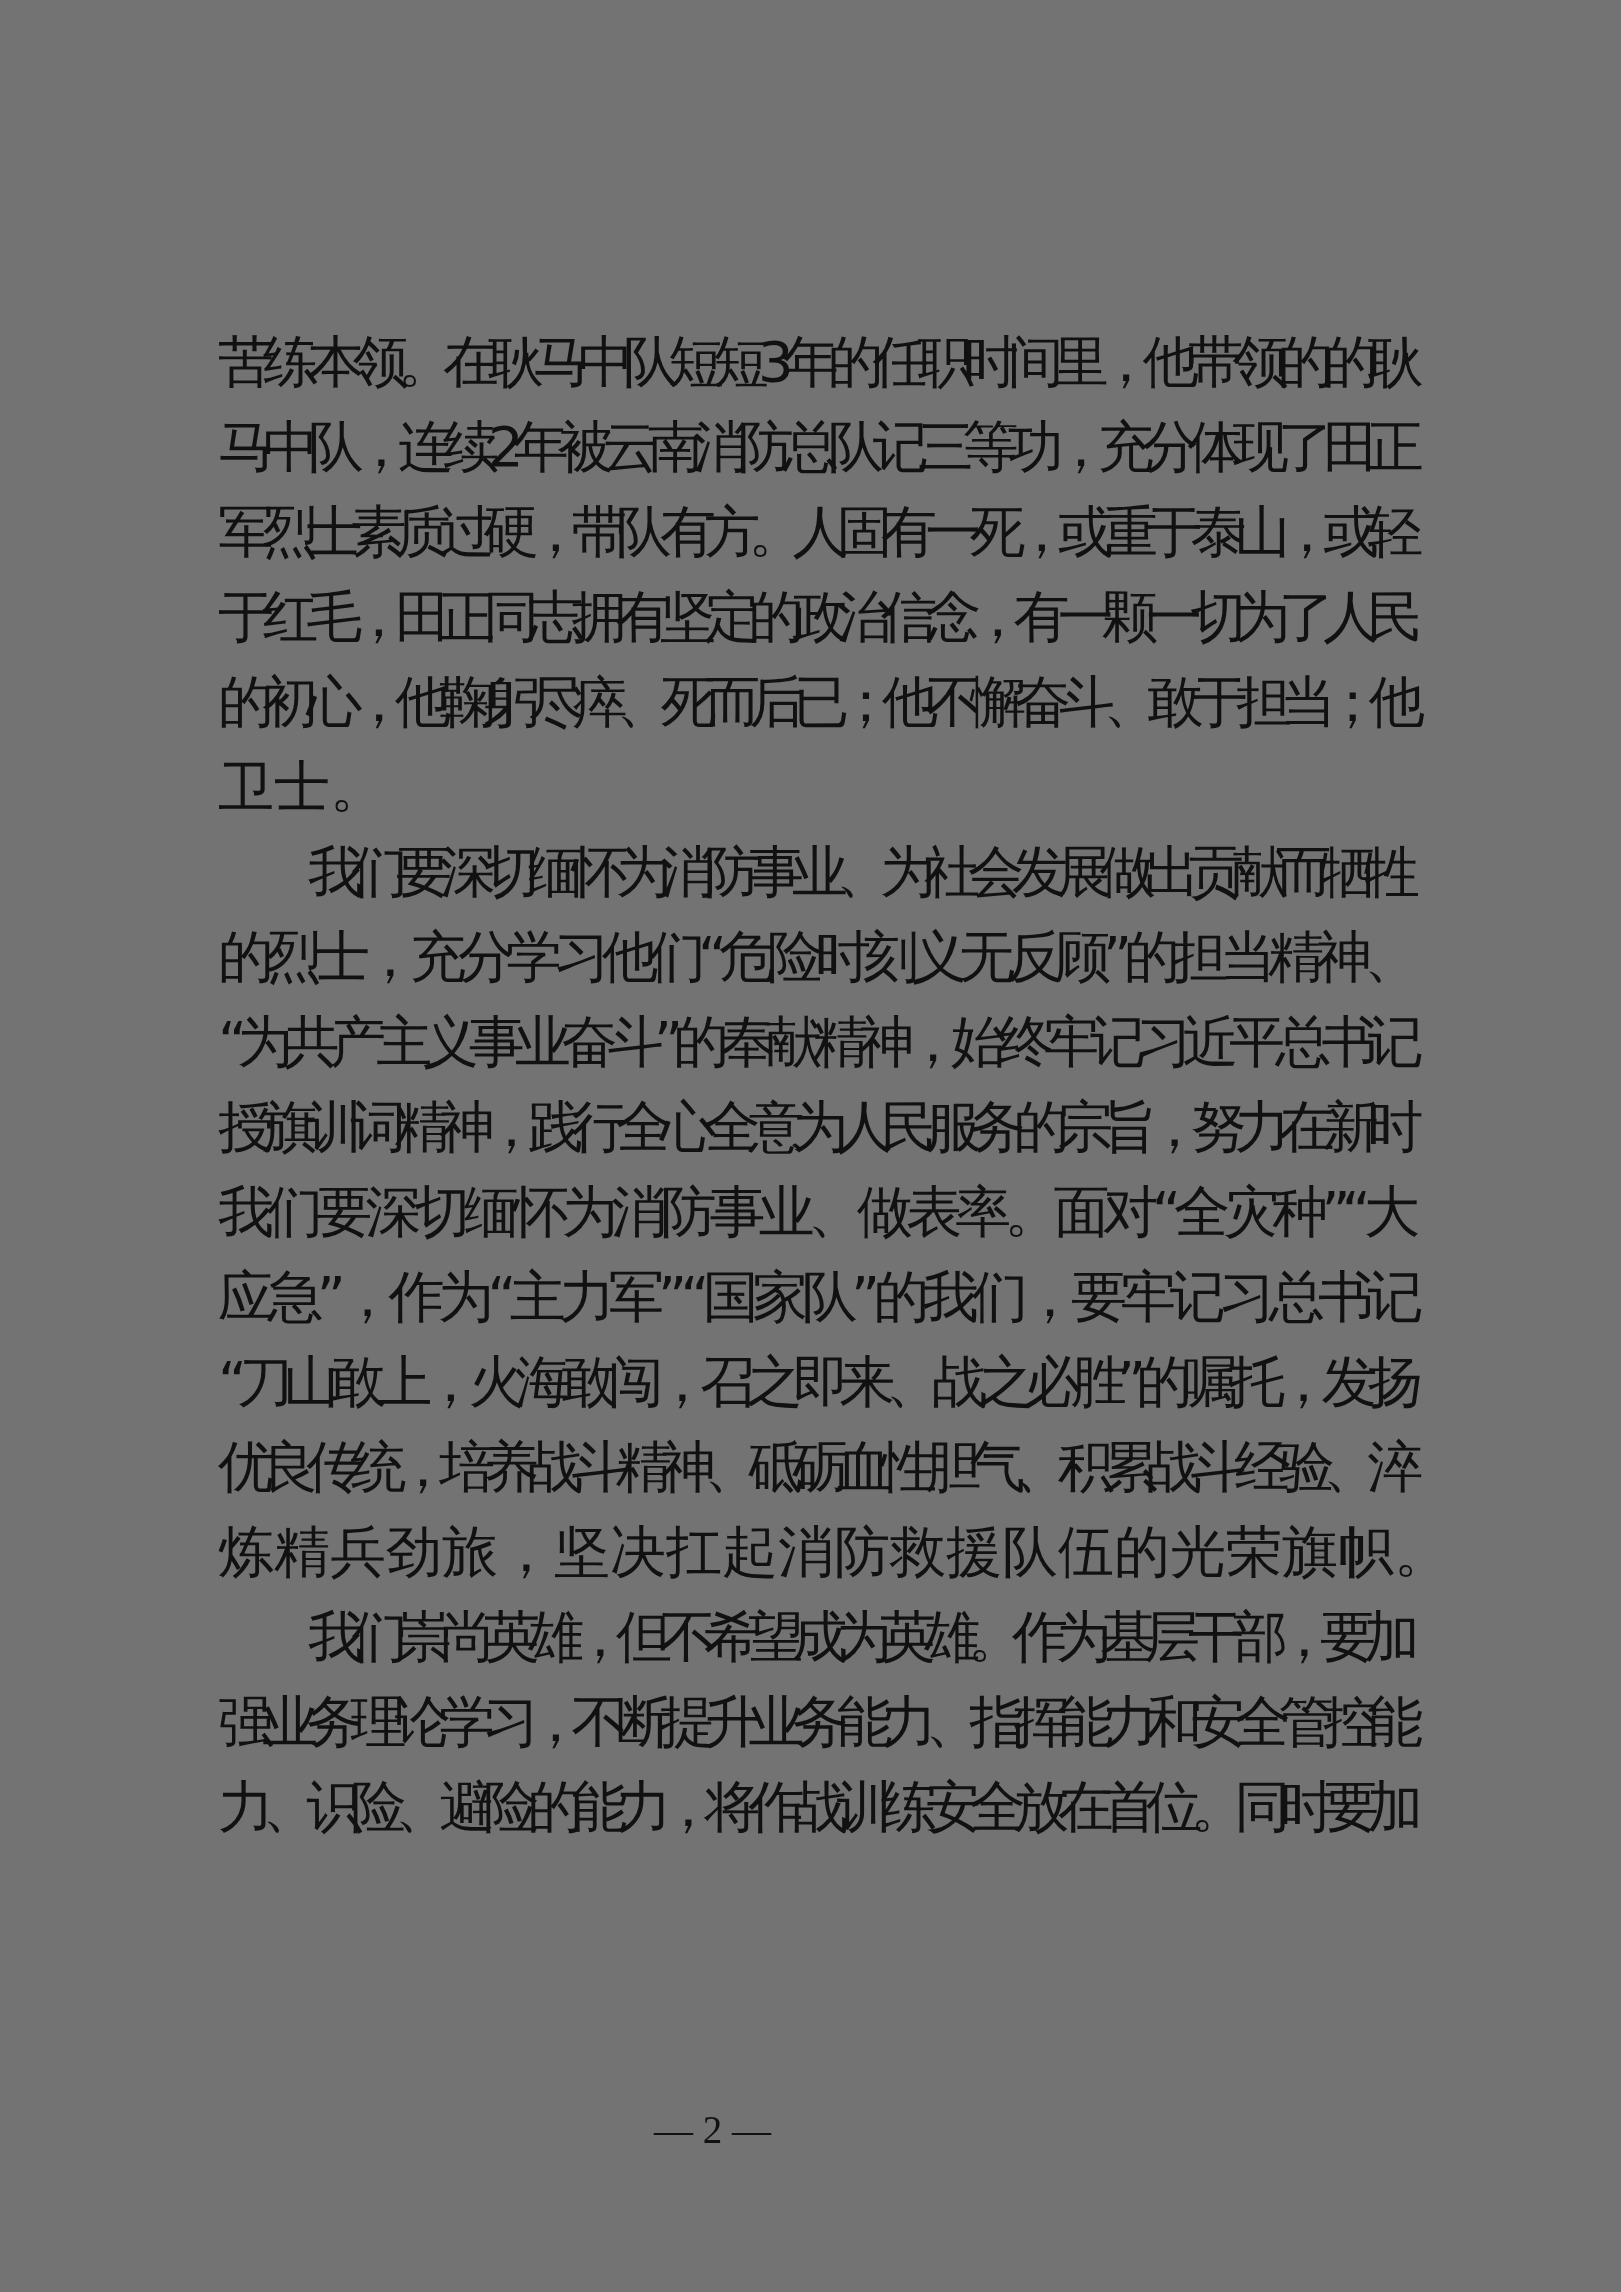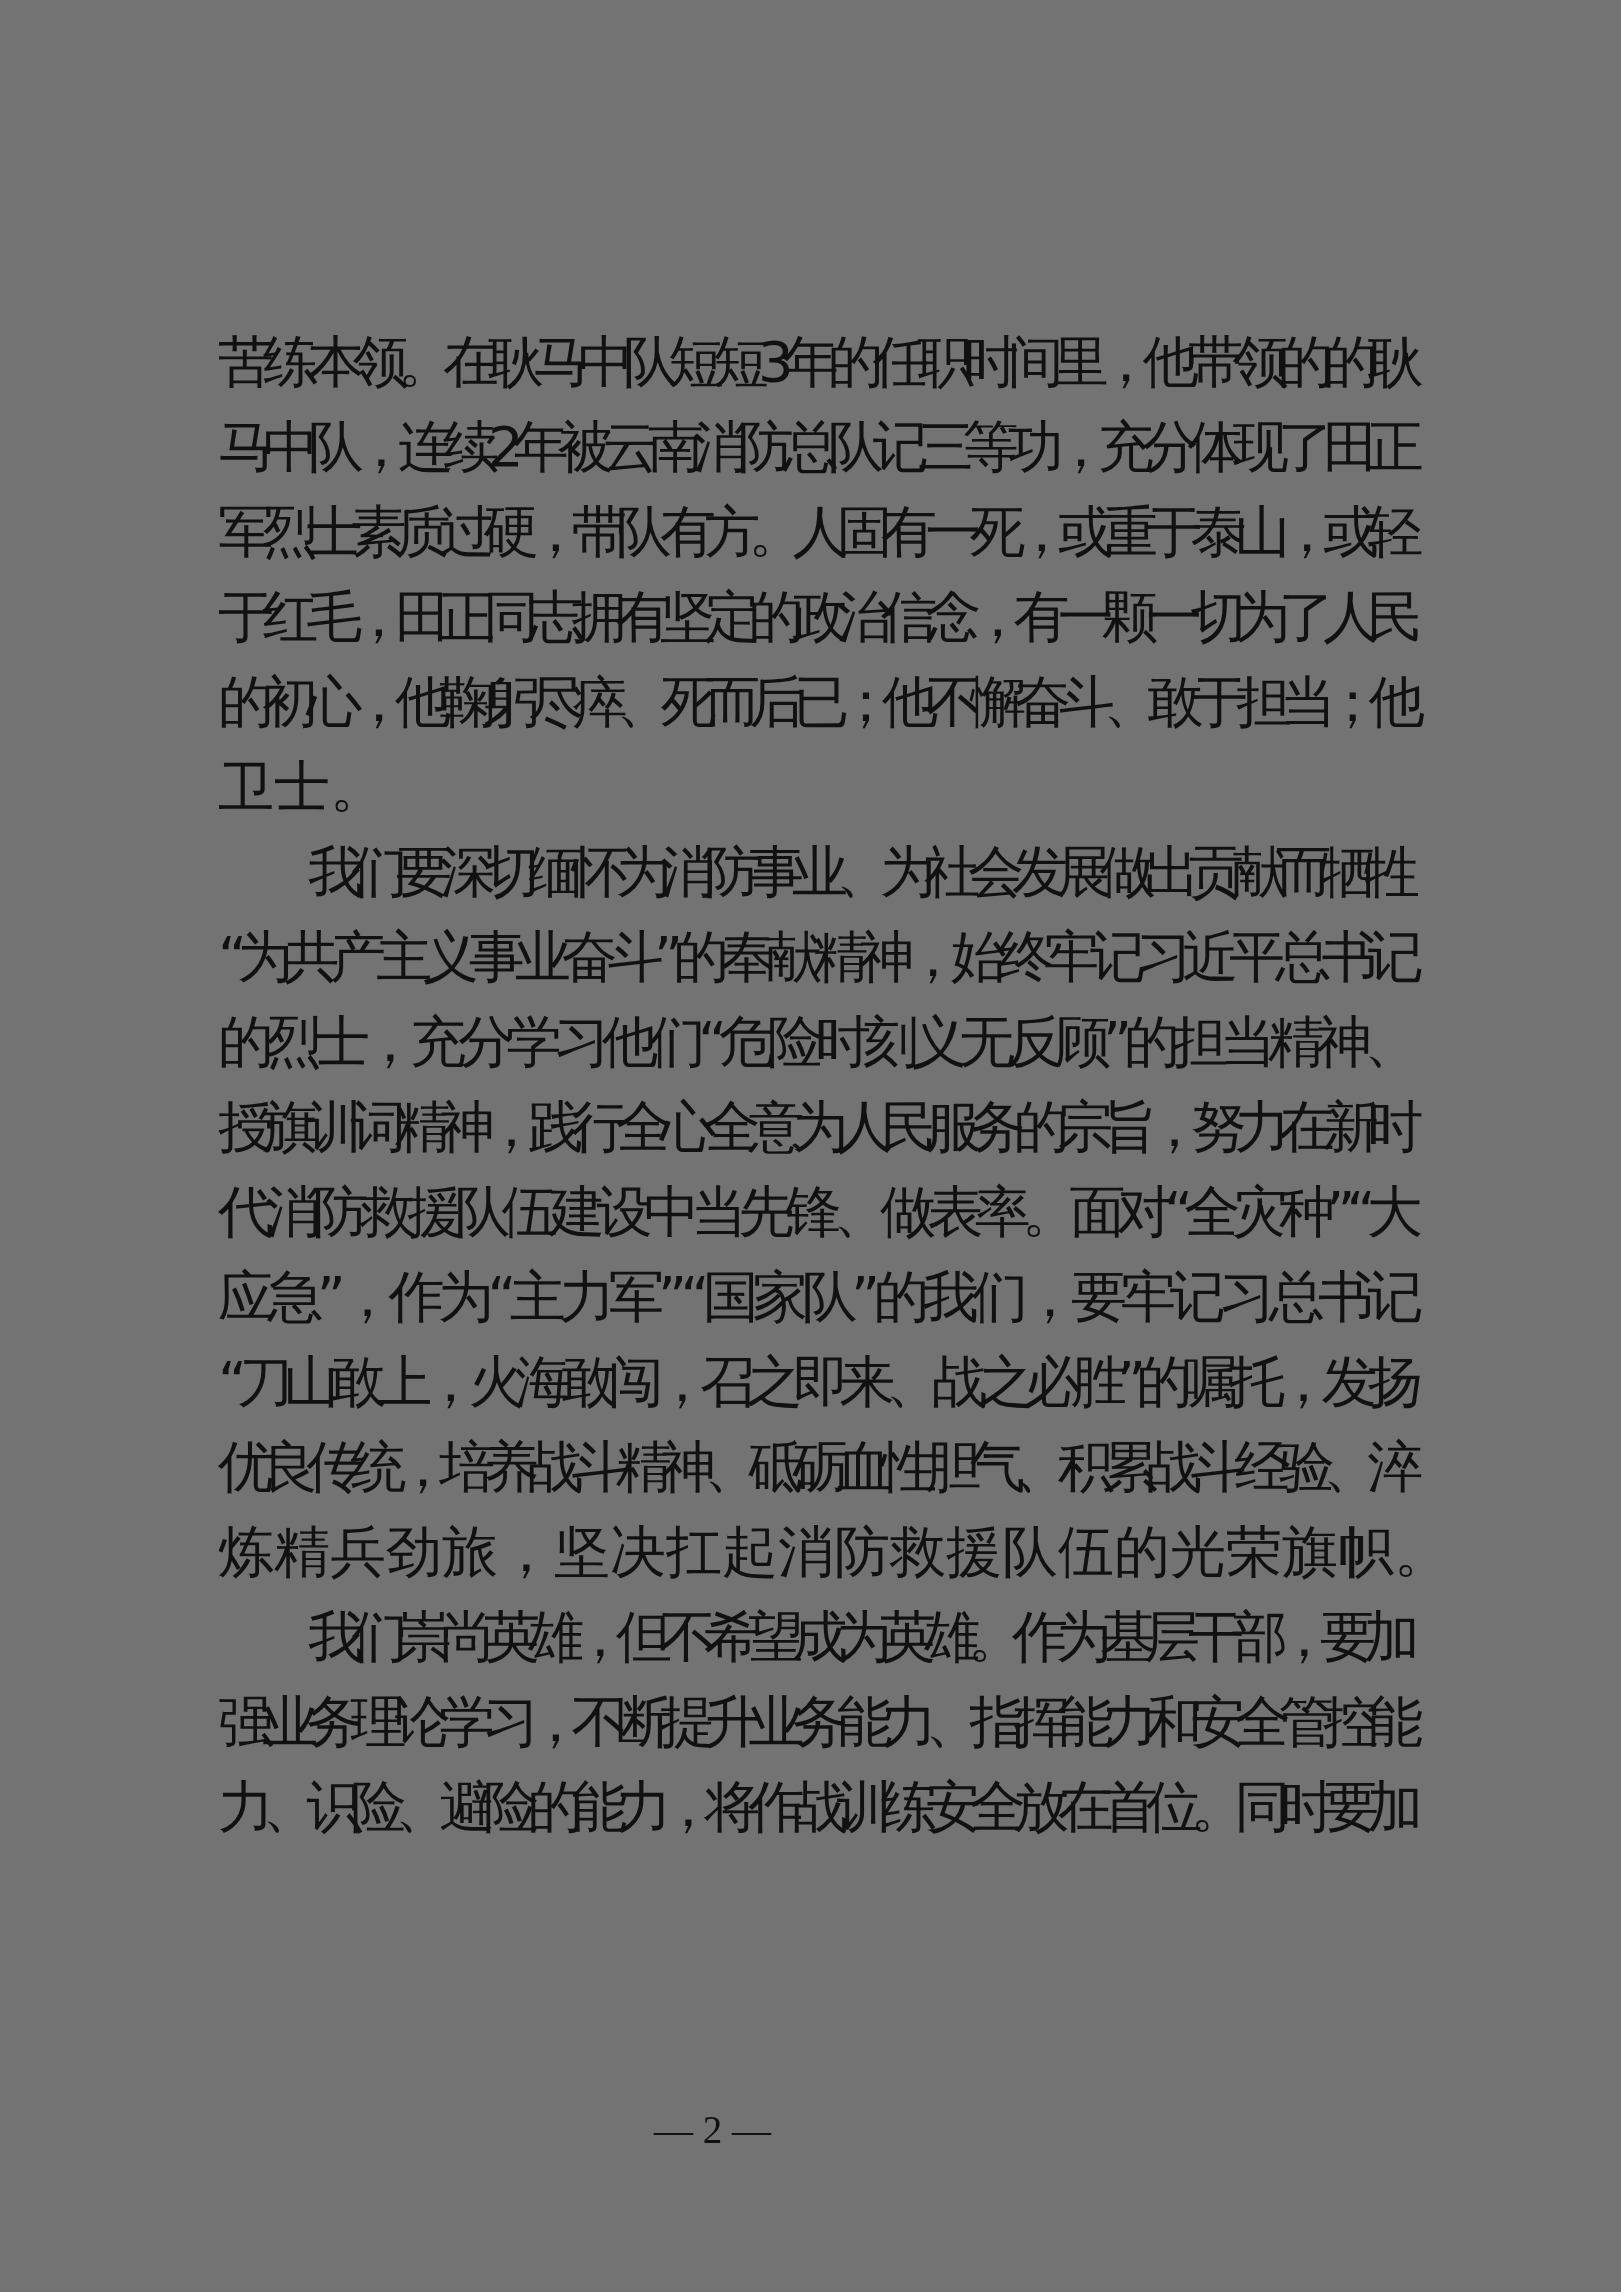--- a/index.html
+++ b/index.html
@@ -60,24 +60,24 @@
 
 <div class="page">
   <div class="body-text">
     <div class="line"><span style="white-space: nowrap; letter-spacing: -11px; margin-right: 11px;">苦练本领。在耿马中队短短3年的任职时间里，他带领的的耿</span></div>
     <div class="line"><span style="white-space: nowrap; letter-spacing: -11px; margin-right: 11px;">马中队，连续2年被云南消防总队记三等功，充分体现了田正</span></div>
     <div class="line"><span style="white-space: nowrap; letter-spacing: -11.8px; margin-right: 11.8px;">军烈士素质过硬，带队有方。人固有一死，或重于泰山，或轻</span></div>
     <div class="line"><span style="white-space: nowrap; letter-spacing: -11.8px; margin-right: 11.8px;">于红毛，田正同志拥有坚定的政治信念，有一颗一切为了人民</span></div>
     <div class="line"><span style="white-space: nowrap; letter-spacing: -11.8px; margin-right: 7px;">的初心，他鞠躬尽瘁、死而后已；他不懈奋斗、敢于担当；他</span></div>
     <div class="line last">卫士。</div>
     <div class="line indent"><span style="white-space: nowrap; letter-spacing: -12px; margin-right: 27px;">我们要深切缅怀为消防事业、为社会发展做出贡献而牺牲</span></div>
+    <div class="line"><span style="white-space: nowrap; letter-spacing: -8px; margin-right: 8px;">的烈士，充分学习他们“危险时刻义无反顾”的担当精神、</span></div>
     <div class="line"><span style="white-space: nowrap; letter-spacing: -9.7px; margin-right: 9.7px;">“为共产主义事业奋斗”的奉献精神，始终牢记习近平总书记</span></div>
-    <div class="line"><span style="white-space: nowrap; letter-spacing: -8px; margin-right: 8px;">的烈士，充分学习他们“危险时刻义无反顾”的担当精神、</span></div>
     <div class="line"><span style="white-space: nowrap; letter-spacing: -11.8px; margin-right: 11.8px;">授旗训词精神，践行全心全意为人民服务的宗旨，努力在新时</span></div>
-    <div class="line"><span style="white-space: nowrap; letter-spacing: -8.7px; margin-right: 8.7px;">代消防救援队伍建设中当先锋、做表率。面对“全灾种”“大</span></div>
+    <div class="line"><span style="white-space: nowrap; letter-spacing: -8.7px; margin-right: 8.7px;">我们要深切缅怀为消防事业、做表率。面对“全灾种”“大</span></div>
     <div class="line"><span style="white-space: nowrap; letter-spacing: -6.6px; margin-right: 6.6px;">应急”，作为“主力军”“国家队”的我们，要牢记习总书记</span></div>
     <div class="line"><span style="white-space: nowrap; letter-spacing: -9.7px; margin-right: 9.7px;">“刀山敢上，火海敢闯，召之即来、战之必胜”的嘱托，发扬</span></div>
     <div class="line"><span style="white-space: nowrap; letter-spacing: -11.8px; margin-right: 11.8px;">优良传统，培养战斗精神、砥砺血性胆气、积累战斗经验、淬</span></div>
     <div class="line last">炼精兵劲旅，坚决扛起消防救援队伍的光荣旗帜。</div>
     <div class="line indent"><span style="white-space: nowrap; letter-spacing: -12px; margin-right: 19px;">我们崇尚英雄，但不希望成为英雄。作为基层干部，要加</span></div>
     <div class="line"><span style="white-space: nowrap; letter-spacing: -11.8px; margin-right: 11.8px;">强业务理论学习，不断提升业务能力、指挥能力和安全管控能</span></div>
     <div class="line"><span style="white-space: nowrap; letter-spacing: -11.8px; margin-right: 11.8px;">力、识险、避险的能力，将作战训练安全放在首位。同时要加</span></div>
   </div>
 
   <div class="page-number">— 2 —</div>

